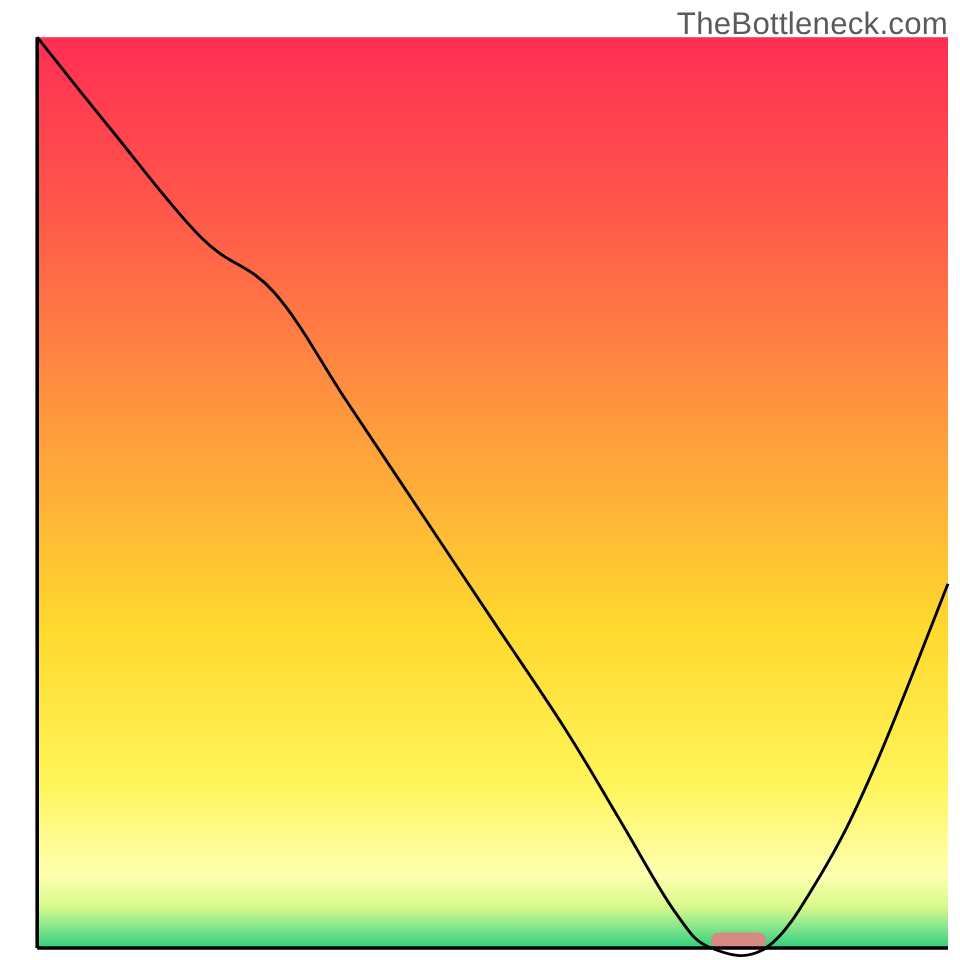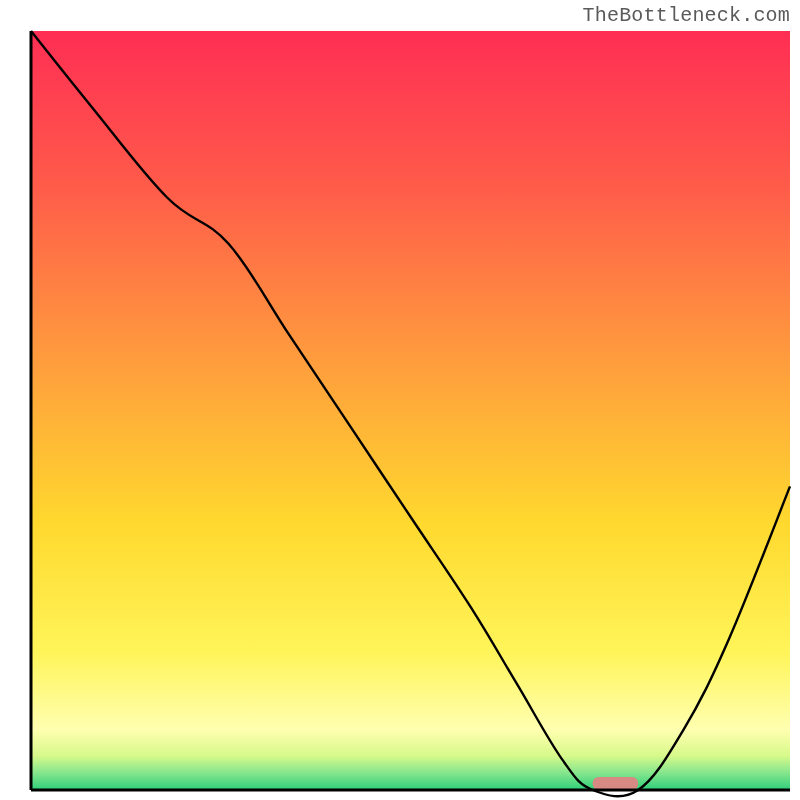--- a/index.html
+++ b/index.html
@@ -12,25 +12,24 @@
   }
   .wrap {
     position: relative;
     width: 800px;
     height: 800px;
   }
   .watermark {
     position: absolute;
     top: 4px;
     right: 10px;
-    font-size: 20px;
+    font-size: 26px;
     font-weight: 500;
     color: #5a5a5a;
     letter-spacing: 0.2px;
-    font-family: Liberation Mono, monospace;
   }
   svg {
     display: block;
   }
 </style>
 </head>
 <body>
 
 <div class="wrap">
   <div class="watermark">TheBottleneck.com</div>

